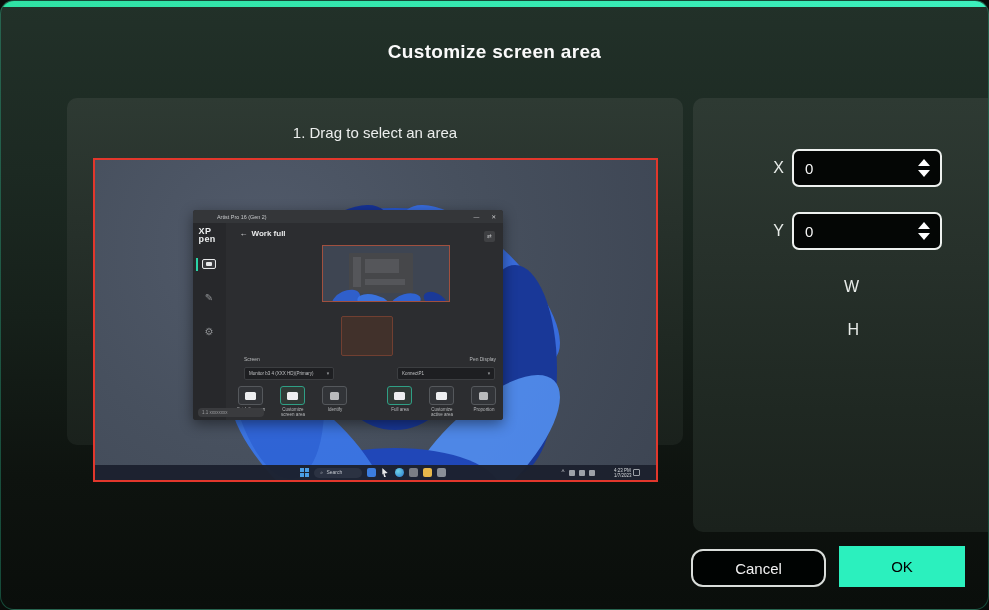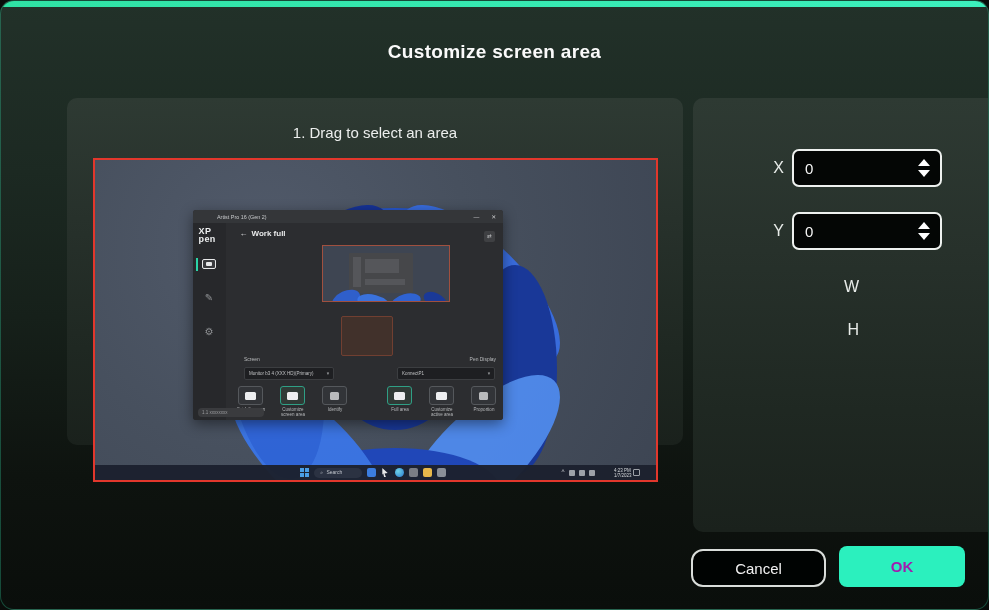--- a/index.html
+++ b/index.html
@@ -124,22 +124,22 @@
     border-top:7px solid #ffffff; cursor:pointer; }
 
   .set-area-btn { position:absolute; left:23px; top:335px; width:274px; height:46px; background:#040605;
     border:2px solid #e3e7e4; border-radius:7px; color:#f2f2f2; font-size:15px;
     display:flex; align-items:center; justify-content:center; cursor:pointer; }
 
   
   .footer { position:absolute; right:23px; bottom:22px; display:flex; gap:13px; align-items:flex-end; }
   .cancel-btn { width:135px; height:38px; background:#000302; border:2px solid #d9ddda; border-radius:12px;
     color:#f2f2f2; font-size:15px; display:flex; align-items:center; justify-content:center; cursor:pointer; }
-  .ok-btn { width:126px; height:41px; background:#2bf0be; border:none; border-radius:8px;
-    color:#a21caf; font-size:15px; font-weight:700; display:flex; align-items:center; justify-content:center; cursor:pointer; }
+  .ok-btn { width:126px; height:41px; background:#2bf0be; border:none; border-radius:0;
+    color:#000000; font-size:15px; font-weight:400; display:flex; align-items:center; justify-content:center; cursor:pointer; }
 </style>
 </head>
 <body>
 
 <div class="window">
   <div class="top-accent"></div>
   <div class="dialog-title">Customize screen area</div>
 
   <div class="content">
 

